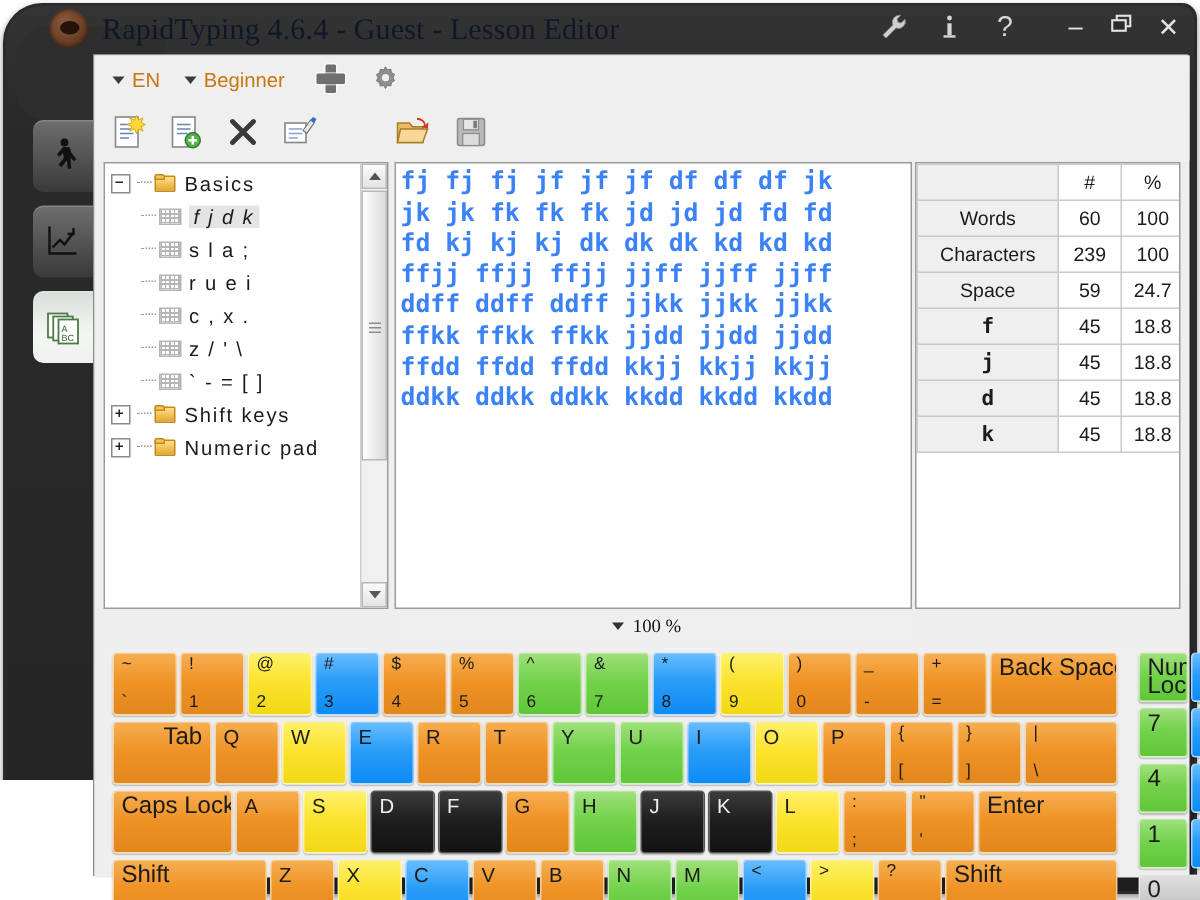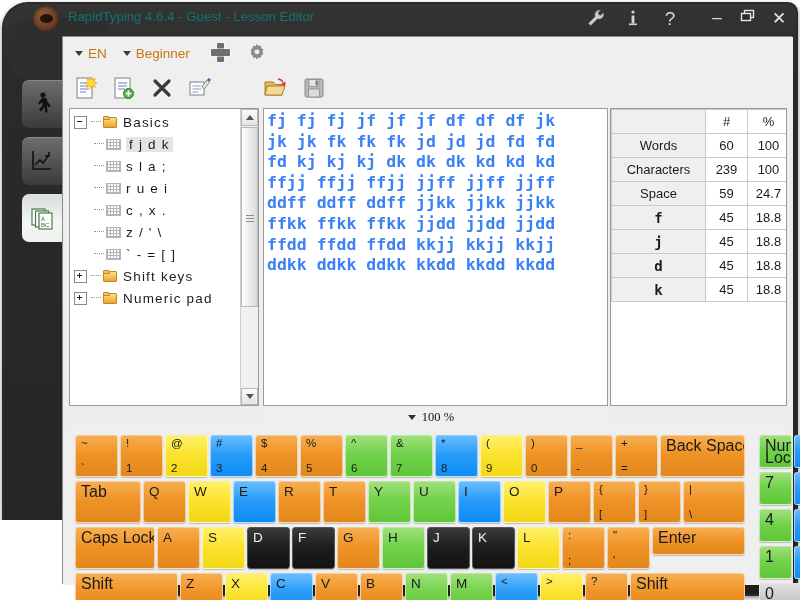--- a/index.html
+++ b/index.html
@@ -43,21 +43,21 @@
     position:absolute;left:33px;top:6px;width:26px;height:26px;border-radius:50%;
     background:radial-gradient(circle at 40% 35%,#8e5a3a 0%,#6b3f26 55%,#3b2414 100%);
     box-shadow:inset 0 0 3px rgba(0,0,0,.6);
   }
   .app-logo:after{
     content:"";position:absolute;left:7px;top:8px;width:13px;height:9px;border-radius:50%;
     background:#241308;
   }
   .app-title{
     position:absolute;left:68px;top:9px;
-    color:#0f766e;font-size:13px;letter-spacing:.1px;white-space:nowrap;
+    color:#0f172a;font-size:20px;letter-spacing:.1px;white-space:nowrap;font-family:Liberation Serif, serif;
   }
   .tb-icons{position:absolute;right:10px;top:4px;display:flex;align-items:center;gap:11px;}
   .tb-ico{
     width:26px;height:28px;display:flex;align-items:center;justify-content:center;
     color:#d8d8d8;font-size:19px;line-height:1;cursor:default;
   }
   .tb-ico.small{font-size:17px;}
   .tb-ico svg{display:block;}
   .win-btns{display:flex;align-items:center;gap:9px;margin-left:12px;}
   .win-btn{color:#e4e4e4;font-size:17px;width:22px;text-align:center;}
@@ -131,21 +131,21 @@
   .folder:before{content:"";position:absolute;left:0;top:1px;width:14px;height:11px;border-radius:1px;
     background:linear-gradient(180deg,#ffdf8a,#e7a72e);border:1px solid #c28a1c;box-sizing:border-box;}
   .folder:after{content:"";position:absolute;left:0;top:0;width:7px;height:4px;border-radius:1px 2px 0 0;
     background:#f3c356;border:1px solid #c28a1c;box-sizing:border-box;}
   .kbico{width:15px;height:11px;margin-right:5px;flex:none;
     background:
       repeating-linear-gradient(90deg,#a9a9a9 0 1px,transparent 1px 3px),
       repeating-linear-gradient(0deg,#a9a9a9 0 1px,transparent 1px 3px);
     border:1px solid #a9a9a9;box-sizing:border-box;opacity:.85;}
   .tlabel{letter-spacing:1.2px;}
-  .tnode.selected .tlabel{background:#e4e4e4;padding:0 3px;}
+  .tnode.selected .tlabel{background:#e4e4e4;padding:0 3px;font-style:italic;}
 
   
   .editor{
     position:absolute;left:200px;top:71px;width:345px;height:298px;
     background:#ffffff;border:1px solid #9a9a9a;box-sizing:border-box;overflow:hidden;
   }
   .etext{
     position:absolute;left:3px;top:2px;right:2px;
     font-family:"DejaVu Sans Mono","Liberation Mono",monospace;
     font-size:16.5px;font-weight:bold;line-height:20.6px;color:#3b82f6;white-space:pre;
@@ -530,21 +530,21 @@
               <span class="bot">-</span>
             </div>
             <div class="key k-orange" style="left: 540px; top: 0px; width: 43px; height: 42px;">
               <span class="top">+</span>
               <span class="bot">=</span>
             </div>
             <div class="key k-orange" style="left: 585px; top: 0px; width: 85px; height: 42px;">
               <span class="nm" style="white-space: pre;">Back Space</span>
             </div>
             <div class="key k-orange" style="left: 0px; top: 46px; width: 66px; height: 42px;">
-              <span class="nm" style="white-space: pre;">Tab</span>
+              <span class="nm" style="white-space: pre; margin-left: 28px;">Tab</span>
             </div>
             <div class="key k-orange" style="left: 68px; top: 46px; width: 43px; height: 42px;">
               <span class="mid">Q</span>
             </div>
             <div class="key k-yellow" style="left: 113px; top: 46px; width: 43px; height: 42px;">
               <span class="mid">W</span>
             </div>
             <div class="key k-blue" style="left: 158px; top: 46px; width: 43px; height: 42px;">
               <span class="mid">E</span>
             </div>
@@ -612,21 +612,21 @@
               <span class="mid">L</span>
             </div>
             <div class="key k-orange" style="left: 487px; top: 92px; width: 43px; height: 42px;">
               <span class="top">:</span>
               <span class="bot">;</span>
             </div>
             <div class="key k-orange" style="left: 532px; top: 92px; width: 43px; height: 42px;">
               <span class="top">"</span>
               <span class="bot">'</span>
             </div>
-            <div class="key k-orange" style="left: 577px; top: 92px; width: 93px; height: 28px;">
+            <div class="key k-orange" style="left: 577px; top: 92px; width: 93px; height: 42px;">
               <span class="nm" style="white-space: pre;">Enter</span>
             </div>
             <div class="key k-orange" style="left: 0px; top: 138px; width: 103px; height: 42px;">
               <span class="nm" style="white-space: pre;">Shift</span>
             </div>
             <div class="key k-orange" style="left: 105px; top: 138px; width: 43px; height: 42px;">
               <span class="mid">Z</span>
             </div>
             <div class="key k-yellow" style="left: 150px; top: 138px; width: 43px; height: 42px;">
               <span class="mid">X</span>

